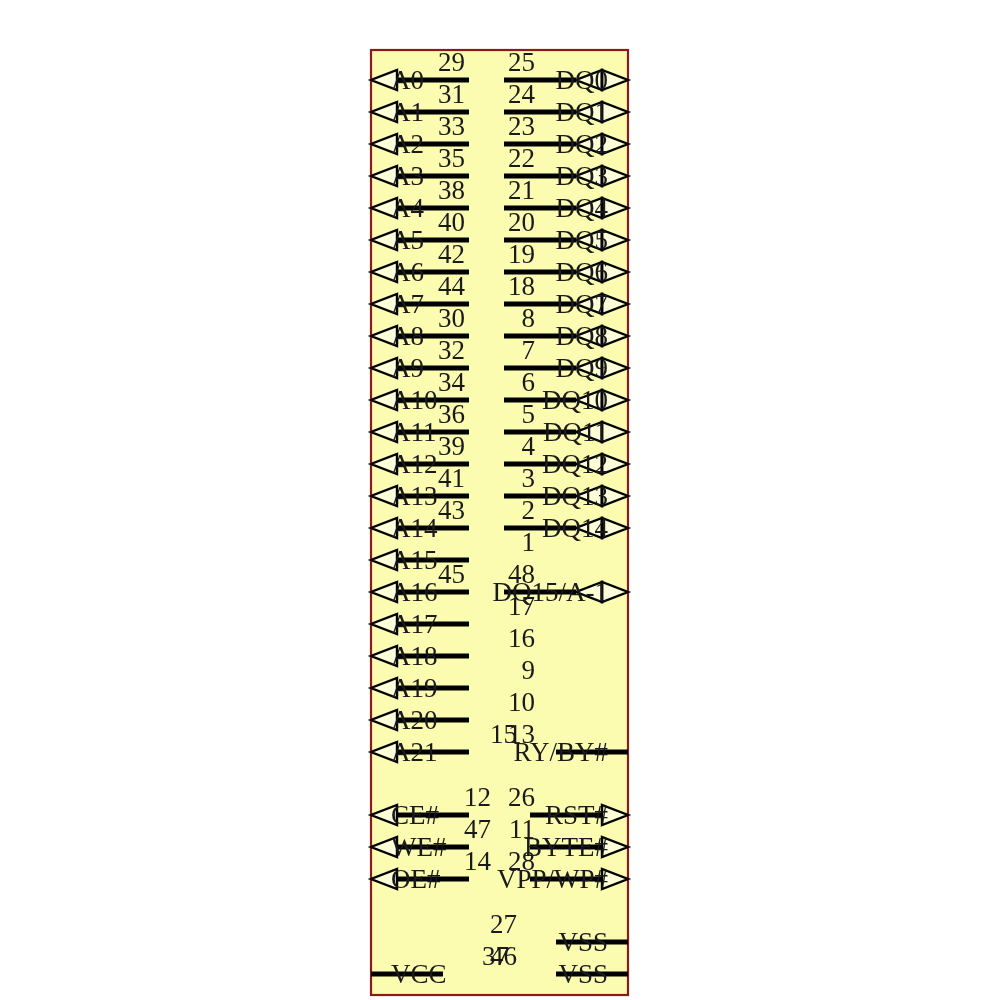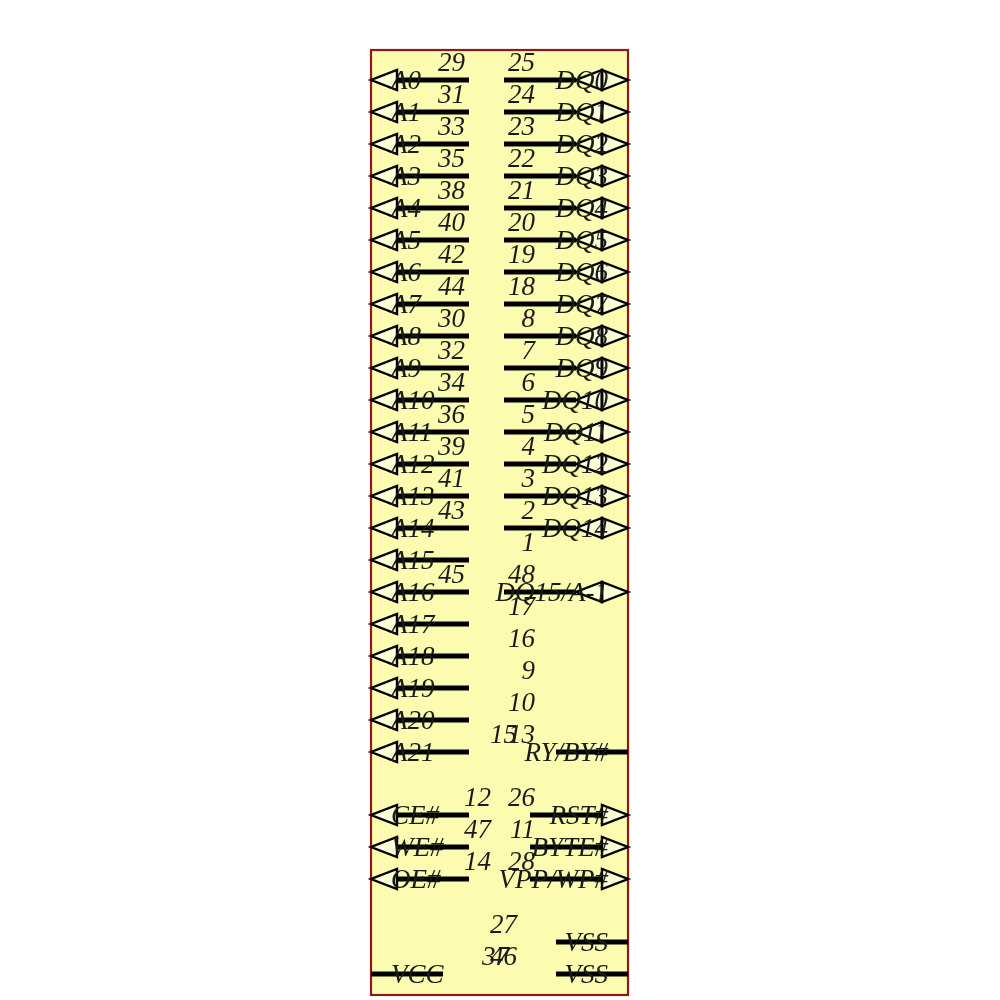--- a/index.html
+++ b/index.html
@@ -11,21 +11,20 @@
   body {
     width: 1000px;
     height: 1000px;
     font-family: "Liberation Serif", "DejaVu Serif", serif;
     overflow: hidden;
   }
   #diagram-root {
     position: relative;
     width: 958px;
     height: 1000px;
-    font-style: italic;
   }
   svg#chip-symbol {
     display: block;
     width: 1000px;
     height: 1000px;
   }
   .chip-body {
     fill: #fcfcb0;
     stroke: #8b1a1a;
     stroke-width: 2.2;

